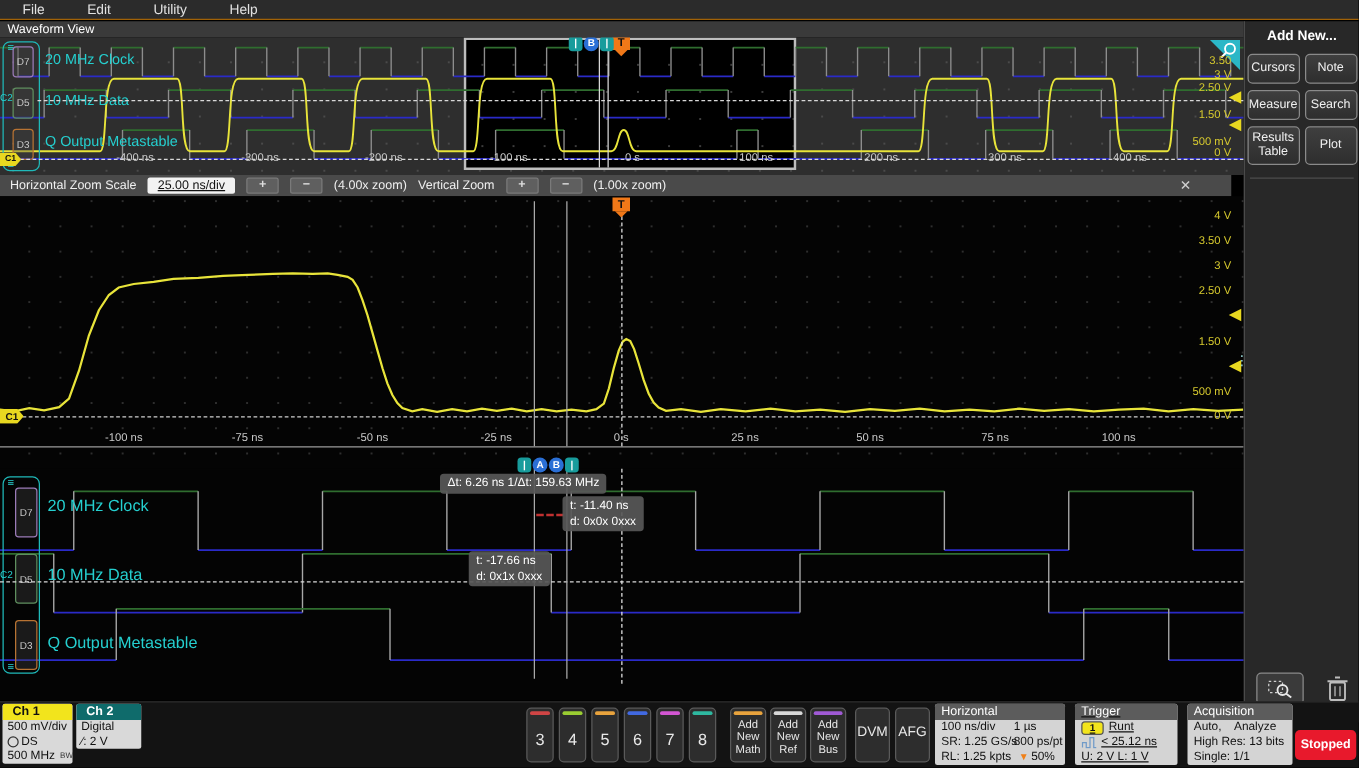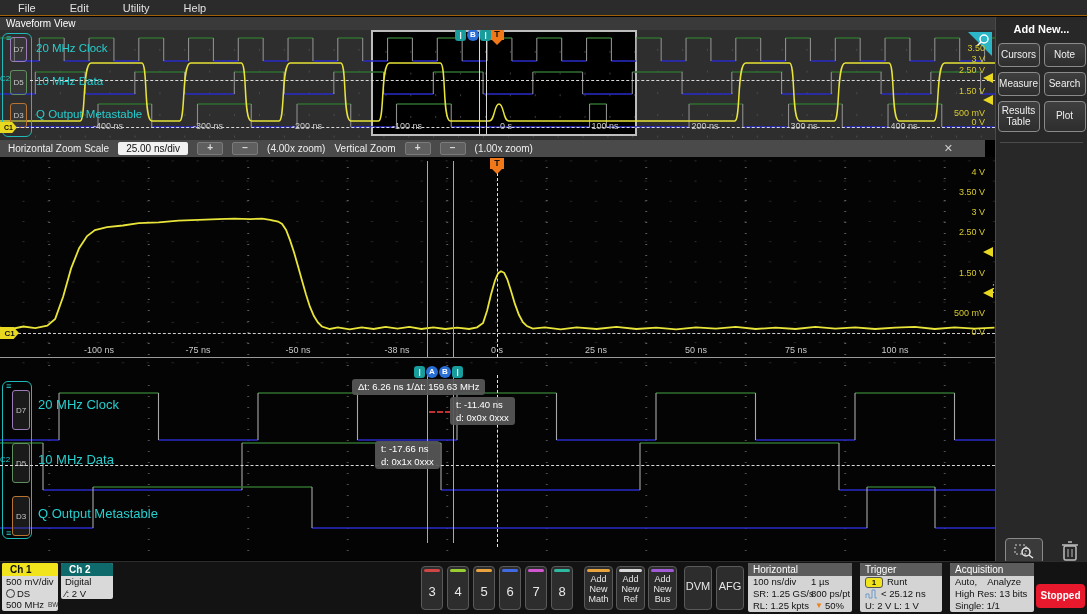--- a/index.html
+++ b/index.html
@@ -19,21 +19,21 @@
             background-size:24.9px 21.7px;background-position:23px 9px;overflow:hidden;}
   .zoombox{position:absolute;left:371px;top:0;width:266px;height:106px;background:#000;
            background-image:radial-gradient(#3d3d3d 0.9px,transparent 1.1px);
            background-size:24.9px 21.7px;background-position:-348px 9px;
            border:2px solid #bdbdbd;box-sizing:border-box;}
   svg.layer{position:absolute;left:0;top:0;}
   
   .zoombar{position:absolute;left:0;top:140px;width:985px;height:17px;background:#4a4a4a;
            display:flex;align-items:center;gap:9px;padding-left:8px;font-size:10px;color:#efefef;
            box-sizing:border-box;}
-  .zval{background:#f2f2f2;color:#111;border-radius:2px;padding:0 8px;height:13px;line-height:13px;font-size:10px;}
+  .zval{background:#f2f2f2;color:#111;border-radius:2px;padding:0 8px;height:13px;line-height:13px;font-size:10px;text-decoration:underline;}
   .zbtn{background:#5f5f5f;border:1px solid #7a7a7a;border-radius:2px;width:24px;height:11px;line-height:9px;
         text-align:center;color:#ddd;font-size:10px;font-weight:bold;}
   .zclose{margin-left:auto;margin-right:32px;color:#cfcfcf;font-size:11px;}
   
   #zoomview{position:absolute;left:0;top:157px;width:995px;height:218px;background:#040404;
             background-image:radial-gradient(#5a5a5a 0.9px,transparent 1.1px),radial-gradient(#2e2e2e 0.9px,transparent 1.1px);
             background-size:99.5px 11px,24.9px 20.2px;background-position:-0.5px 5px,11px 14px;overflow:hidden;}
   #digitalview{position:absolute;left:0;top:375px;width:995px;height:185px;background:#040404;
             background-image:radial-gradient(#4e4e4e 0.9px,transparent 1.1px);
             background-size:99.5px 11px;background-position:-0.5px 5px;overflow:visible;}
@@ -206,21 +206,21 @@
     <div class="curs" style="left:453px;top:4px;height:196px;"></div>
     <div class="trigline" style="left:497px;top:16px;height:184px;"></div>
     <div class="tmark" style="left:490px;top:1px;">T</div>
     <div class="yarrow" style="right:2px;top:90px;"></div>
     <div class="yarrow" style="right:2px;top:131px;"></div>
     <div id="zvxticks"></div>
       <div id="zvyticks"></div>
   <span class="tick" style="left: 99px; top: 188px;">-100 ns</span>
       <span class="tick" style="left: 198px; top: 188px;">-75 ns</span>
       <span class="tick" style="left: 298px; top: 188px;">-50 ns</span>
-      <span class="tick" style="left: 397px; top: 188px;">-38 ns</span>
+      <span class="tick" style="left: 397px; top: 188px;">-25 ns</span>
       <span class="tick" style="left: 497px; top: 188px;">0 s</span>
       <span class="tick" style="left: 596px; top: 188px;">25 ns</span>
       <span class="tick" style="left: 696px; top: 188px;">50 ns</span>
       <span class="tick" style="left: 796px; top: 188px;">75 ns</span>
       <span class="tick" style="left: 895px; top: 188px;">100 ns</span>
       <span class="ylab" style="left: 925px; top: 10px;">4 V</span>
       <span class="ylab" style="left: 925px; top: 30px;">3.50 V</span>
       <span class="ylab" style="left: 925px; top: 50px;">3 V</span>
       <span class="ylab" style="left: 925px; top: 70px;">2.50 V</span>
       <span class="ylab" style="left: 925px; top: 111px;">1.50 V</span>
@@ -370,21 +370,21 @@
           <span style="width:58px;">SR: 1.25 GS/s</span>
           <span>800 ps/pt</span>
         </div>
       <div class="prow">
           <span style="width:56px;">RL: 1.25 kpts</span>
           <span class="posicon">▼</span>
           <span>50%</span>
         </div>
     </div>
 
-    <div class="panel" style="left:860px;width:82px;">
+    <div class="panel" style="left:860px;width:82px;text-decoration:underline;">
       <div class="phd">Trigger</div>
       <div class="prow">
           <span class="src1">1</span>
           <span>Runt</span>
         </div>
       <div class="prow">
           <svg width="13" height="10" style="margin-right:3px;">
             <path d="M1 9 V5 H4 V9 H7 V1 H10 V9 H12" stroke="#6f9ac8" fill="none" stroke-width="1"></path>
           </svg>
           <span>&lt; 25.12 ns</span>

